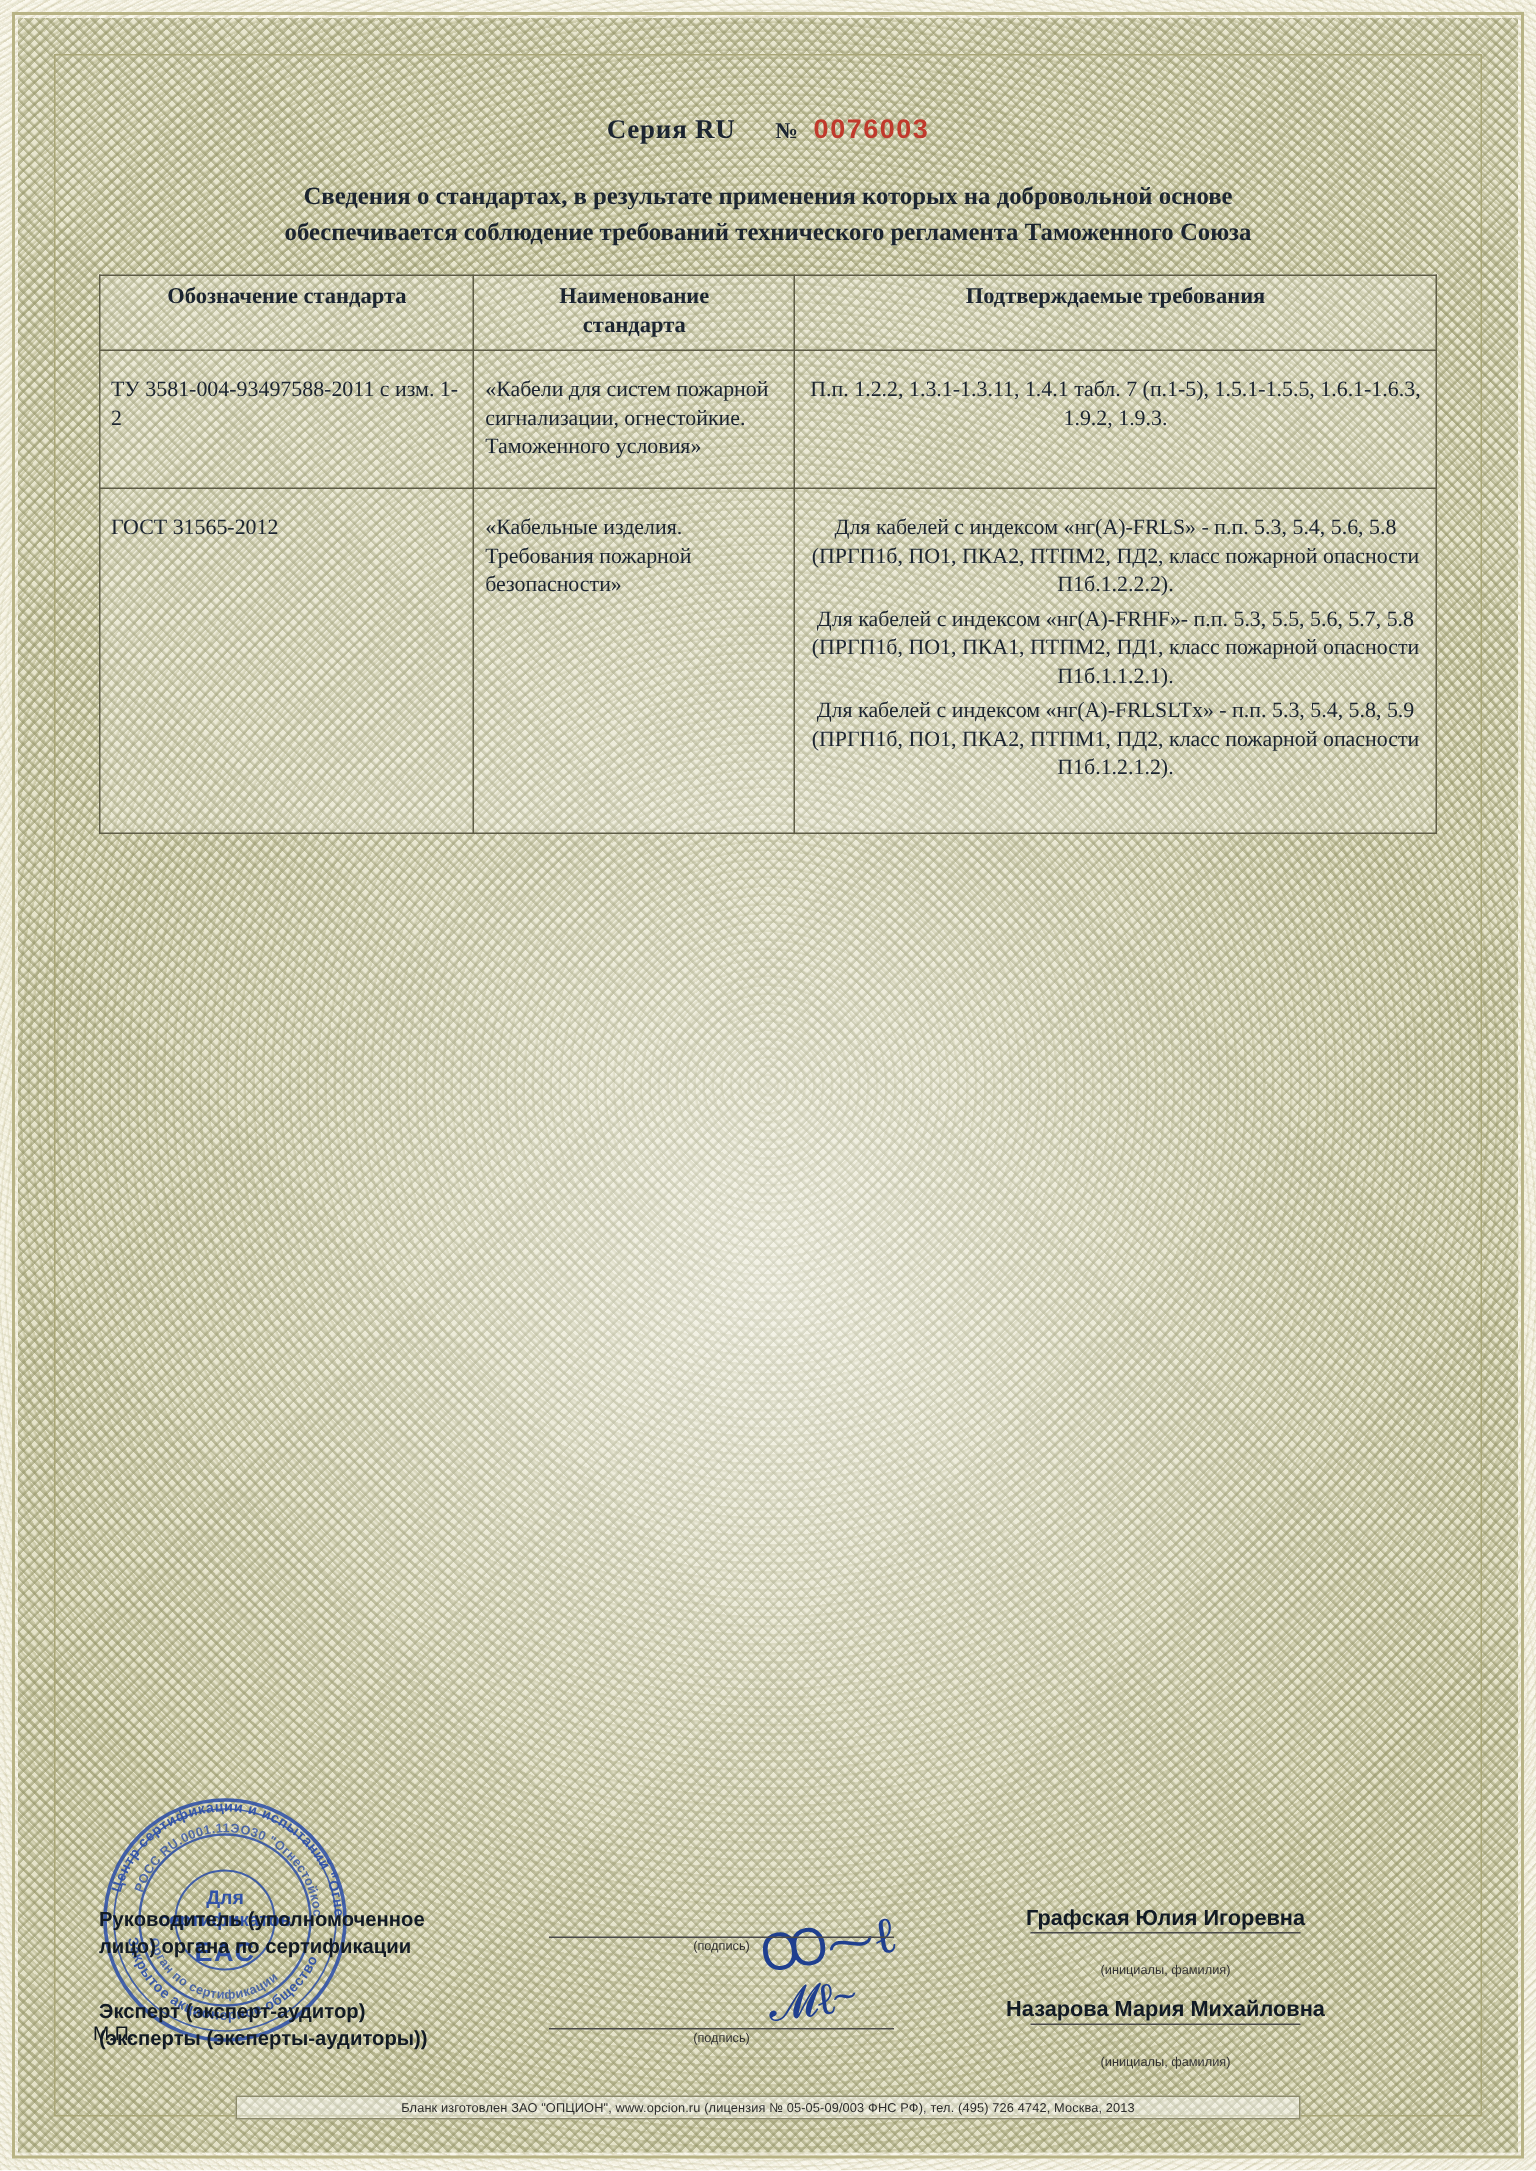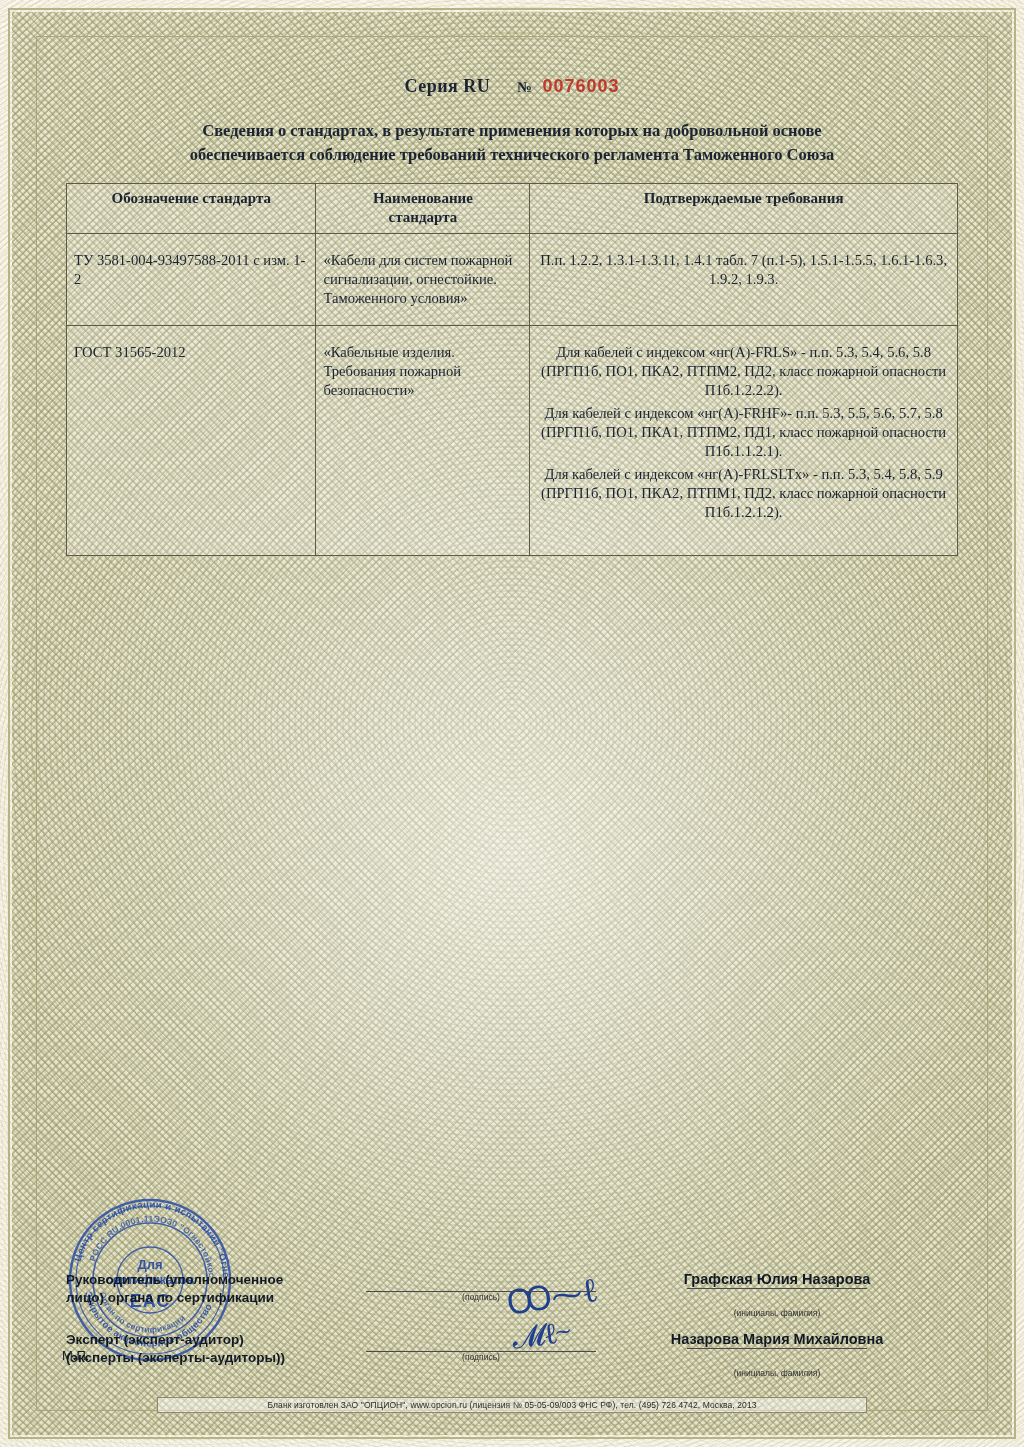--- a/index.html
+++ b/index.html
@@ -384,21 +384,21 @@
     <div class="sig-row">
       <div class="sig-left">
         <div>Руководитель (уполномоченное</div>
         <div>лицо) органа по сертификации</div>
       </div>
       <div class="sig-mid">
         <div class="line"></div>
         <div>(подпись)</div>
       </div>
       <div class="sig-right">
-        <div>Графская Юлия Назарова</div>
+        <div>Графская Юлия Игоревна</div>
         <div class="sub">(инициалы, фамилия)</div>
       </div>
     </div>
 
     <div class="sig-row">
       <div class="sig-left">
         <div>Эксперт (эксперт-аудитор)</div>
         <div>(эксперты (эксперты-аудиторы))</div>
       </div>
       <div class="sig-mid">

